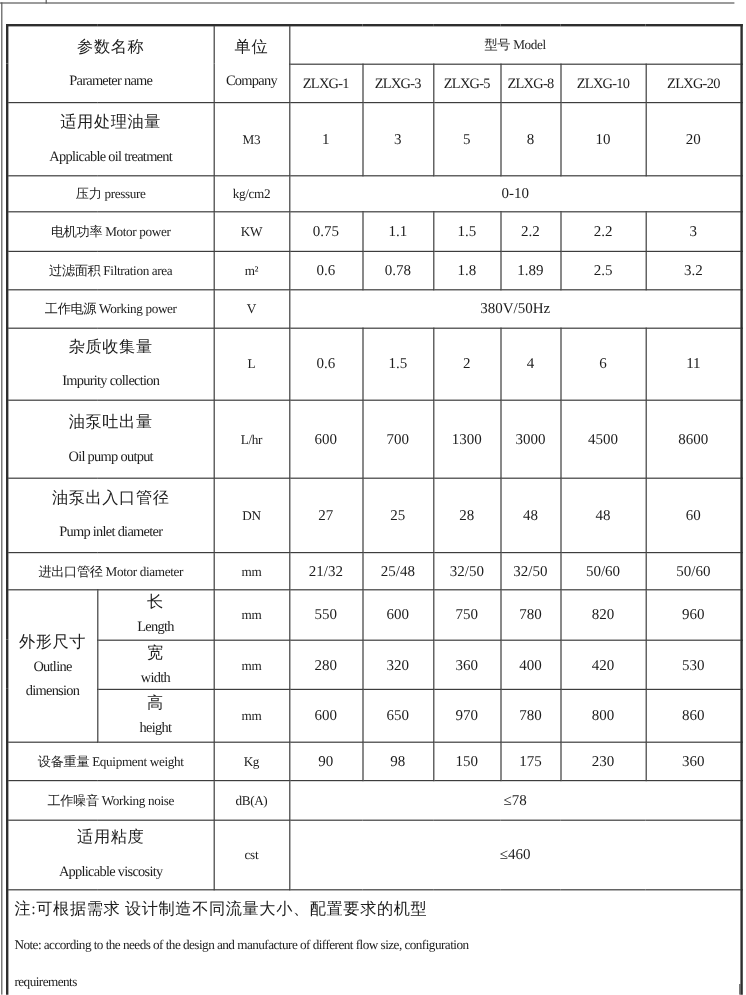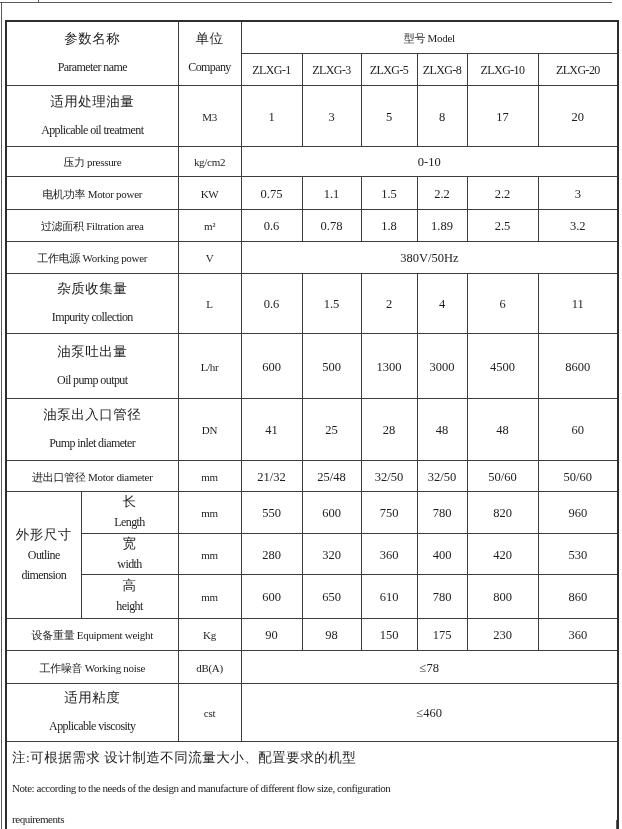--- a/index.html
+++ b/index.html
@@ -83,21 +83,21 @@
   <tr style="height:61px">
     <td colspan="2">
       <div class="zh ml">适用处理油量</div>
       <div class="en ml">Applicable oil treatment</div>
     </td>
     <td><span class="mix">M3</span></td>
     <td><span class="val">1</span></td>
     <td><span class="val">3</span></td>
     <td><span class="val">5</span></td>
     <td><span class="val">8</span></td>
-    <td><span class="val">17</span></td>
+    <td><span class="val">10</span></td>
     <td><span class="val">20</span></td>
   </tr>
 
   <tr style="height:30px">
     <td colspan="2"><span class="mix">压力 pressure</span></td>
     <td><span class="mix">kg/cm2</span></td>
     <td colspan="6"><span class="val">0-10</span></td>
   </tr>
 
   <tr style="height:33px">
@@ -142,34 +142,34 @@
     <td><span class="val">11</span></td>
   </tr>
 
   <tr style="height:65px">
     <td colspan="2">
       <div class="zh ml">油泵吐出量</div>
       <div class="en ml">Oil pump output</div>
     </td>
     <td><span class="mix">L/hr</span></td>
     <td><span class="val">600</span></td>
-    <td><span class="val">500</span></td>
+    <td><span class="val">700</span></td>
     <td><span class="val">1300</span></td>
     <td><span class="val">3000</span></td>
     <td><span class="val">4500</span></td>
     <td><span class="val">8600</span></td>
   </tr>
 
   <tr style="height:62px">
     <td colspan="2">
       <div class="zh ml">油泵出入口管径</div>
       <div class="en ml">Pump inlet diameter</div>
     </td>
     <td><span class="mix">DN</span></td>
-    <td><span class="val">41</span></td>
+    <td><span class="val">27</span></td>
     <td><span class="val">25</span></td>
     <td><span class="val">28</span></td>
     <td><span class="val">48</span></td>
     <td><span class="val">48</span></td>
     <td><span class="val">60</span></td>
   </tr>
 
   <tr style="height:31px">
     <td colspan="2"><span class="mix">进出口管径 Motor diameter</span></td>
     <td><span class="mix">mm</span></td>
@@ -215,21 +215,21 @@
   </tr>
 
   <tr style="height:44px">
     <td>
       <div class="zh ml2">高</div>
       <div class="en ml2">height</div>
     </td>
     <td><span class="mix">mm</span></td>
     <td><span class="val">600</span></td>
     <td><span class="val">650</span></td>
-    <td><span class="val">610</span></td>
+    <td><span class="val">970</span></td>
     <td><span class="val">780</span></td>
     <td><span class="val">800</span></td>
     <td><span class="val">860</span></td>
   </tr>
 
   <tr style="height:32px">
     <td colspan="2"><span class="mix">设备重量 Equipment weight</span></td>
     <td><span class="mix">Kg</span></td>
     <td><span class="val">90</span></td>
     <td><span class="val">98</span></td>

